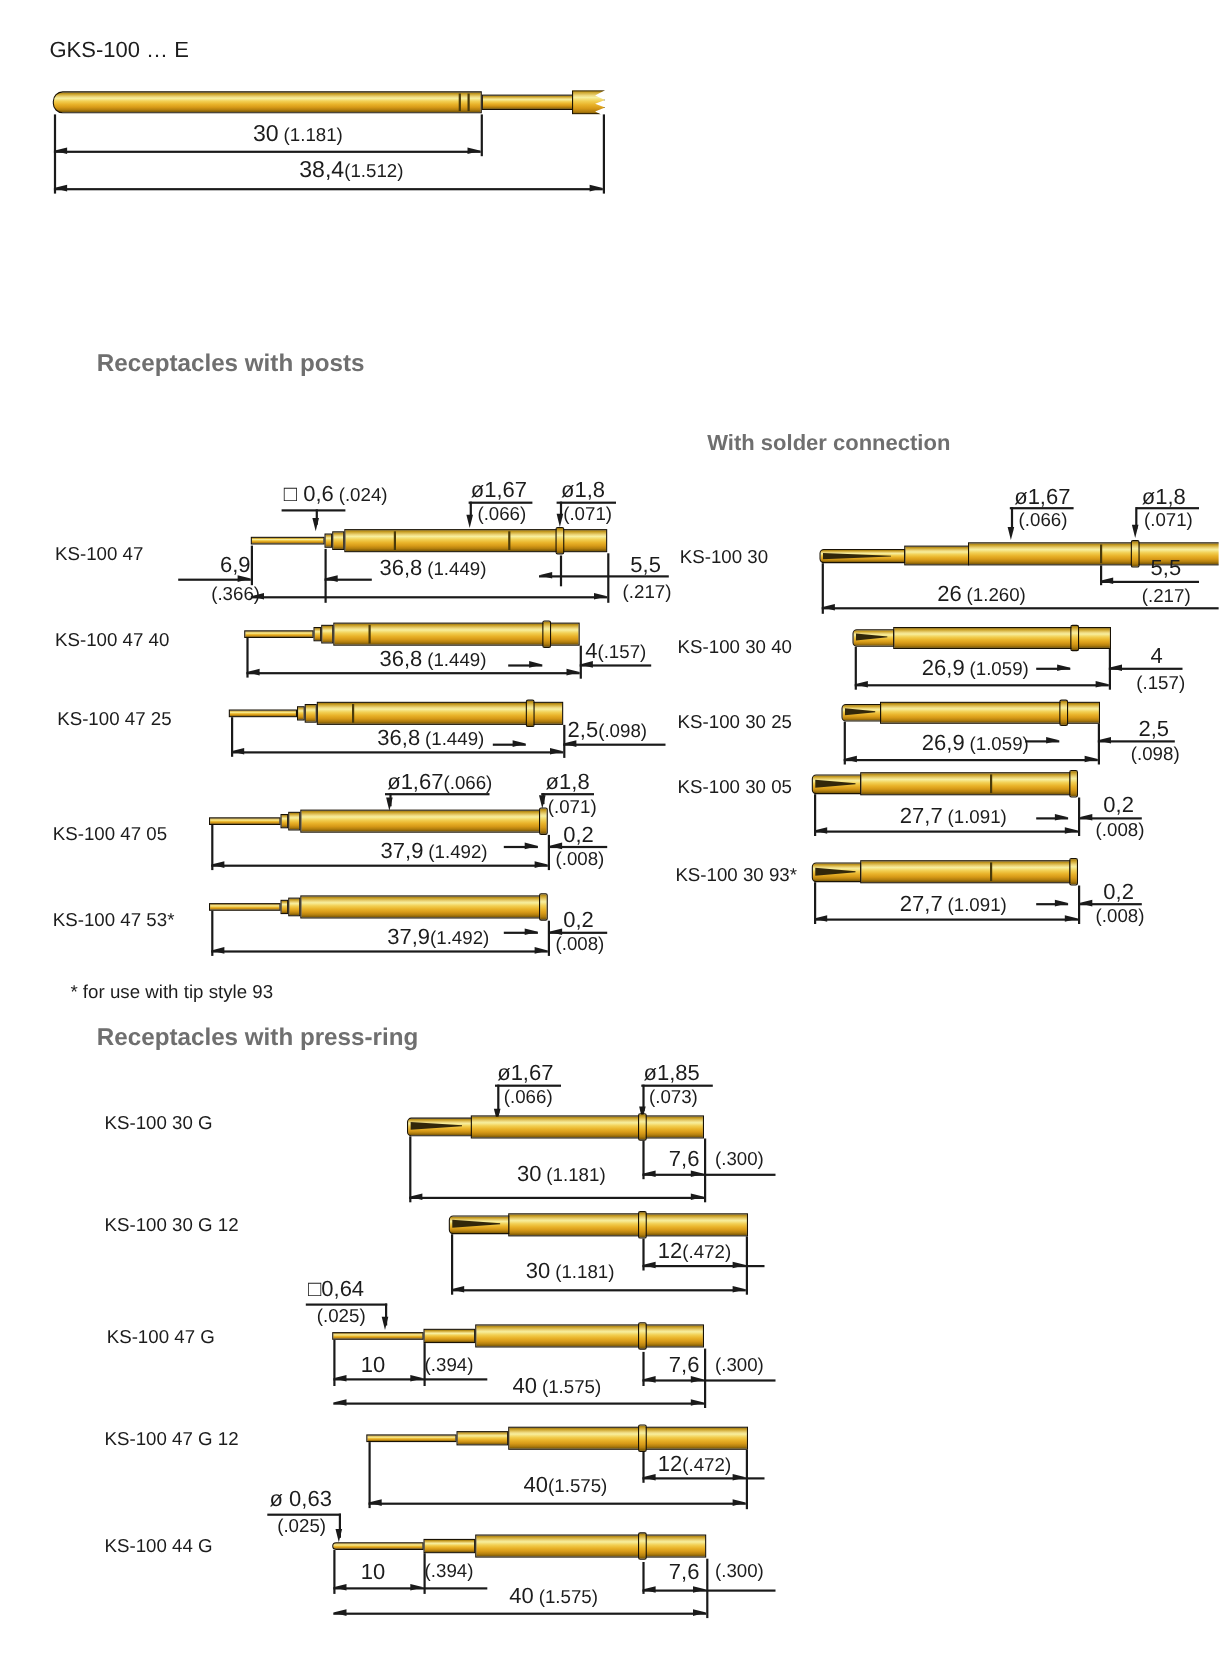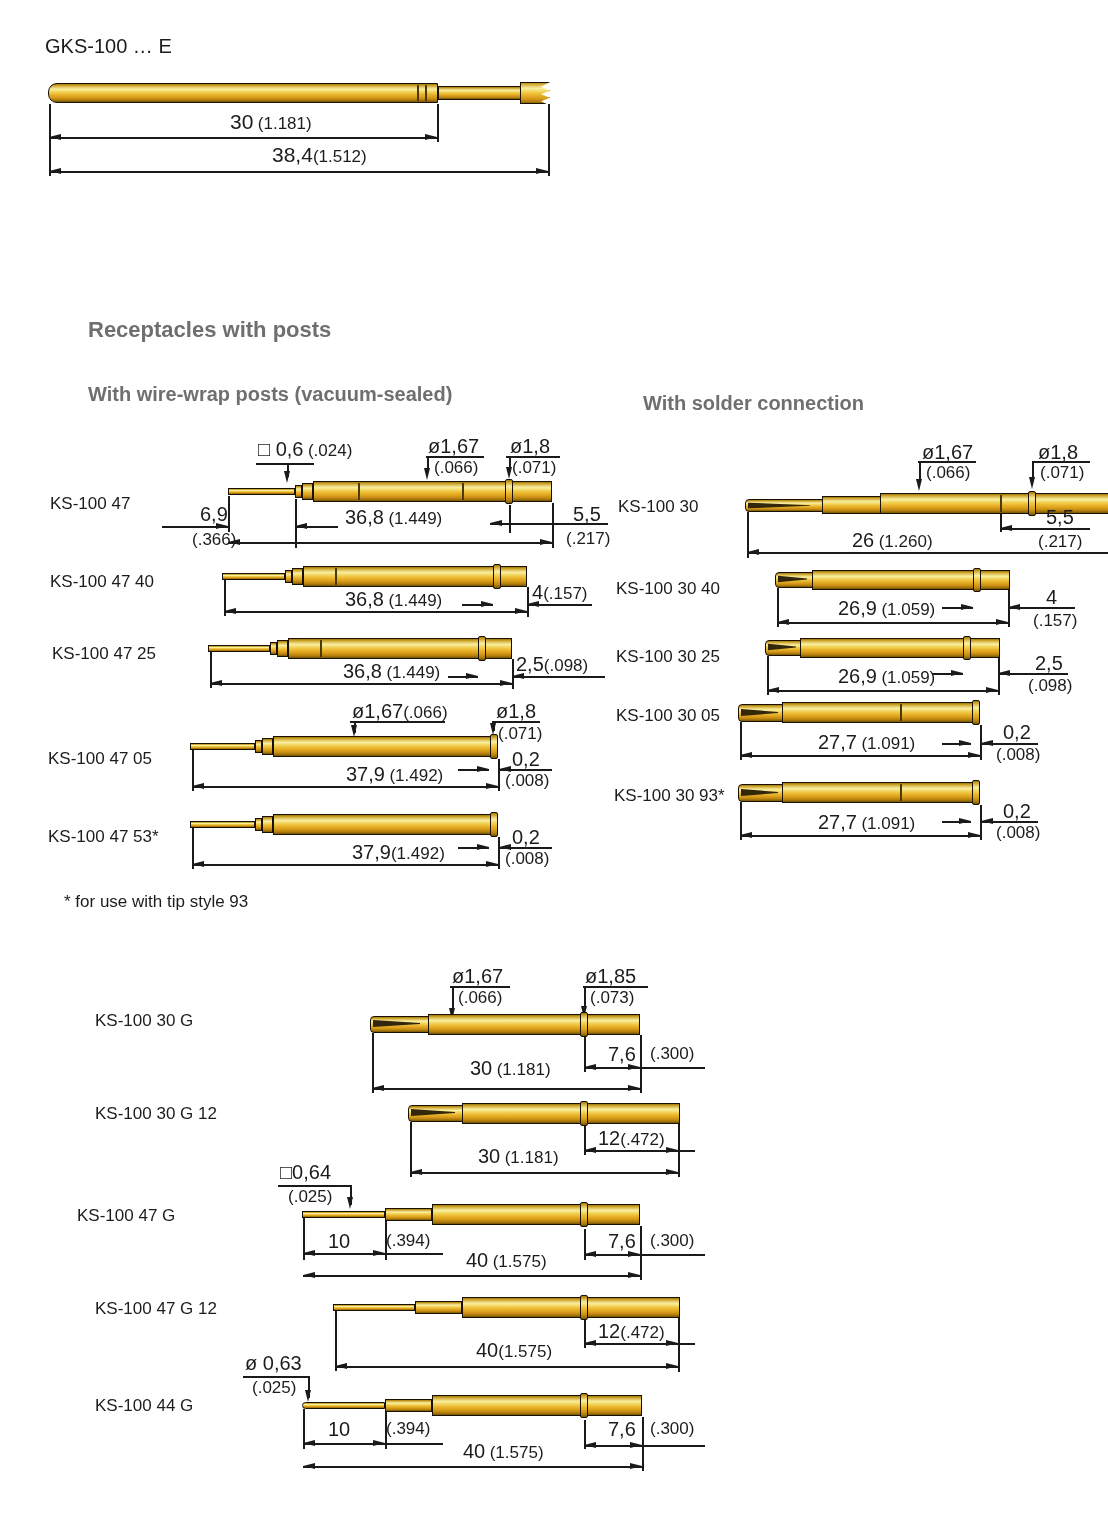--- a/index.html
+++ b/index.html
@@ -44,21 +44,20 @@
   <div class="t" style="left:230px;top:110px"><span class="d21">30</span> <span class="d17">(1.181)</span></div>
   <div class="h" style="left:49px;top:137px;width:388px"></div>
   <div class="ar l" style="left:49px;top:134px"></div>
   <div class="ar r" style="left:425px;top:134px"></div>
   <div class="t" style="left:272px;top:143px"><span class="d21">38,4</span><span class="d17">(1.512)</span></div>
   <div class="h" style="left:49px;top:171px;width:499px"></div>
   <div class="ar l" style="left:49px;top:168px"></div>
   <div class="ar r" style="left:536px;top:168px"></div>
 
   <div class="t h1" style="left:88px;top:318px">Receptacles with posts</div>
-  <div class="t h2" style="left:88px;top:383px">With wire-wrap posts (vacuum-sealed)</div>
   <div class="t h2" style="left:643px;top:392px">With solder connection</div>
 
   <div class="t lb" style="left:50px;top:495px">KS-100 47</div>
   <div class="t" style="left:258px;top:438px"><span class="d20">□ 0,6</span> <span class="d17">(.024)</span></div>
   <div class="h" style="left:256px;top:463px;width:58px"></div>
   <div class="v" style="left:287px;top:463px;height:14px"></div>
   <div class="ar d" style="left:284px;top:471px"></div>
   <div class="t d20" style="left:428px;top:435px">ø1,67</div>
   <div class="h" style="left:426px;top:456px;width:58px"></div>
   <div class="t d17" style="left:434px;top:459px">(.066)</div>
@@ -277,20 +276,21 @@
   <div class="ar l" style="left:740px;top:832px"></div>
   <div class="ar r" style="left:968px;top:832px"></div>
   <div class="t d20" style="left:1003px;top:800px">0,2</div>
   <div class="t d17" style="left:996px;top:824px">(.008)</div>
   <div class="h" style="left:942px;top:821px;width:29px"></div>
   <div class="ar r" style="left:959px;top:818px"></div>
   <div class="h" style="left:981px;top:821px;width:57px"></div>
   <div class="ar l" style="left:981px;top:818px"></div>
 
   <div class="t fn" style="left:64px;top:893px">* for use with tip style 93</div>
+  <div class="t h1" style="left:88px;top:931px">Receptacles with press-ring</div>
 
   <div class="t d20" style="left:452px;top:965px">ø1,67</div>
   <div class="h" style="left:450px;top:986px;width:60px"></div>
   <div class="t d17" style="left:458px;top:989px">(.066)</div>
   <div class="v" style="left:452px;top:986px;height:26px"></div>
   <div class="ar d" style="left:449px;top:1008px"></div>
   <div class="t d20" style="left:585px;top:965px">ø1,85</div>
   <div class="h" style="left:583px;top:986px;width:65px"></div>
   <div class="t d17" style="left:590px;top:989px">(.073)</div>
   <div class="v" style="left:584px;top:986px;height:24px"></div>
@@ -330,21 +330,21 @@
   <div class="h" style="left:410px;top:1172px;width:268px"></div>
   <div class="ar l" style="left:410px;top:1169px"></div>
   <div class="ar r" style="left:666px;top:1169px"></div>
 
   <div class="t d20" style="left:280px;top:1161px">□0,64</div>
   <div class="h" style="left:278px;top:1185px;width:74px"></div>
   <div class="t d17" style="left:288px;top:1188px">(.025)</div>
   <div class="v" style="left:350px;top:1185px;height:20px"></div>
   <div class="ar d" style="left:347px;top:1197px"></div>
 
-  <div class="t lb" style="left:77px;top:1207px">KS-100 47 G</div>
+  <div class="t lb" style="left:97px;top:1207px">KS-100 47 G</div>
   <div class="g" style="left:302px;top:1211px;width:83px;height:7px"></div>
   <div class="g" style="left:385px;top:1208px;width:47px;height:13px"></div>
   <div class="g" style="left:432px;top:1204px;width:208px;height:21px"></div>
   <div class="g rg" style="left:580px;top:1202px;width:8px;height:25px"></div>
   <div class="t d20" style="left:328px;top:1230px">10</div>
   <div class="t d17" style="left:386px;top:1232px">(.394)</div>
   <div class="v" style="left:303px;top:1218px;height:42px"></div>
   <div class="v" style="left:385px;top:1221px;height:39px"></div>
   <div class="h" style="left:303px;top:1253px;width:140px"></div>
   <div class="ar l" style="left:303px;top:1250px"></div>

